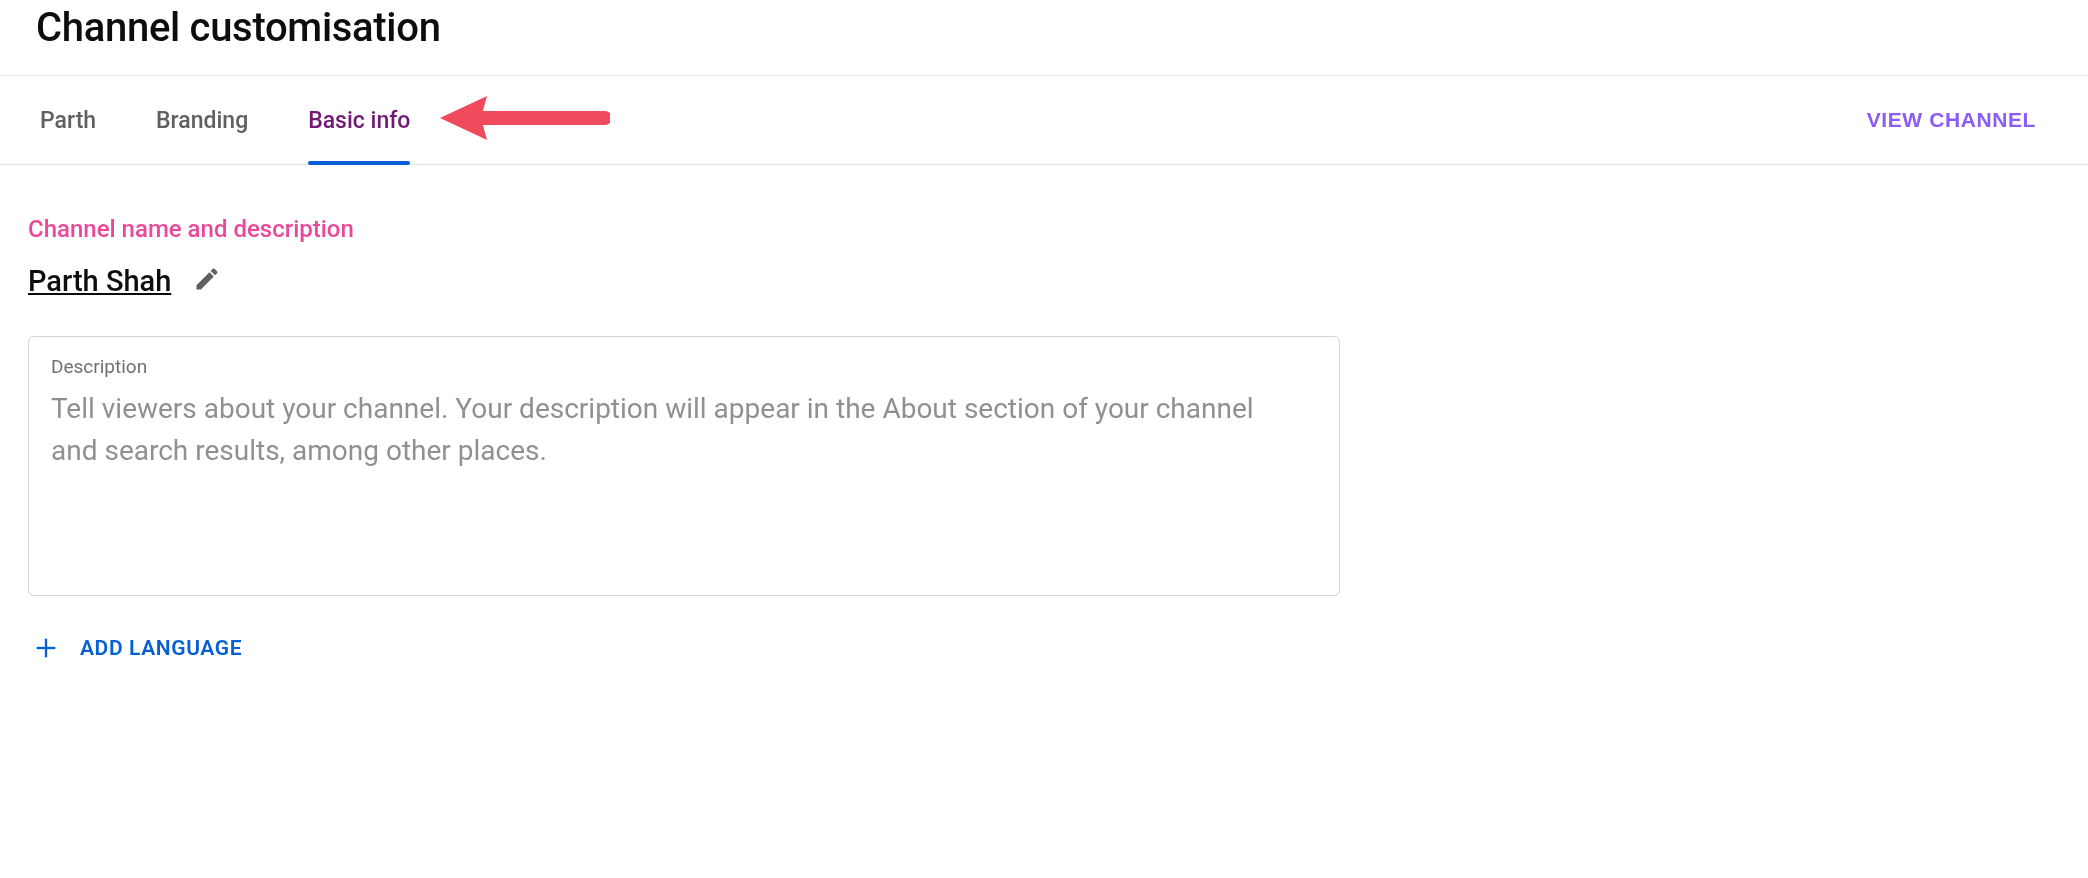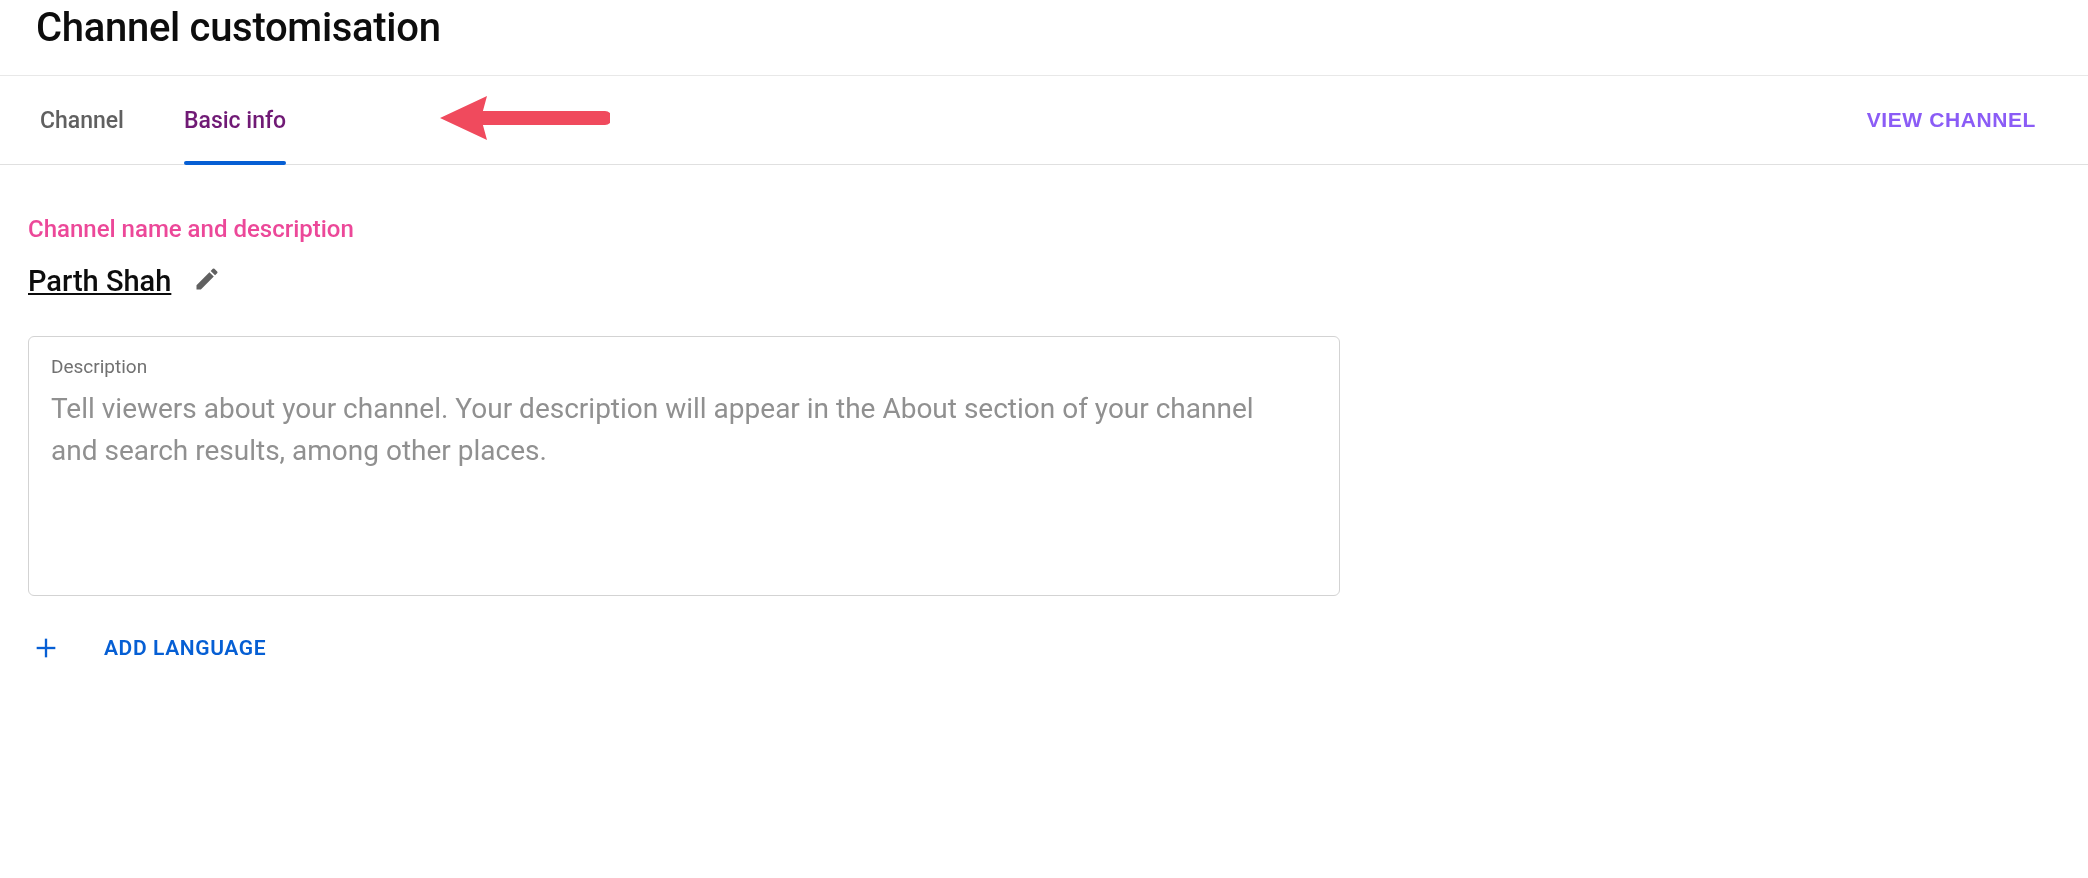--- a/index.html
+++ b/index.html
@@ -137,31 +137,31 @@
     .plus-icon {
       color: #065fd4;
       display: flex;
       align-items: center;
     }
     .add-lang-label {
       font-size: 21px;
       font-weight: 600;
       letter-spacing: 0.6px;
       color: #065fd4;
-      margin-left: 24px;
     }
   </style>
 </head>
 <body>
 
 <h1 class="page-title">Channel customisation</h1>
 
 <div class="tab-bar">
   <div class="tabs">
-    <div class="tab">Channel</div>
+    <div class="tab">Parth</div>
+    <div class="tab">Branding</div>
     <div class="tab active">Basic info</div>
   </div>
 
   <div class="arrow-annotation">
     <svg width="175" height="60" viewBox="0 0 175 60">
       <path d="M 170 30 L 48 30" stroke="#f04a5d" stroke-width="14" stroke-linecap="round" fill="none"></path>
       <path d="M 5 30 L 52 8 L 46 30 L 52 52 Z" fill="#f04a5d"></path>
     </svg>
   </div>
 

